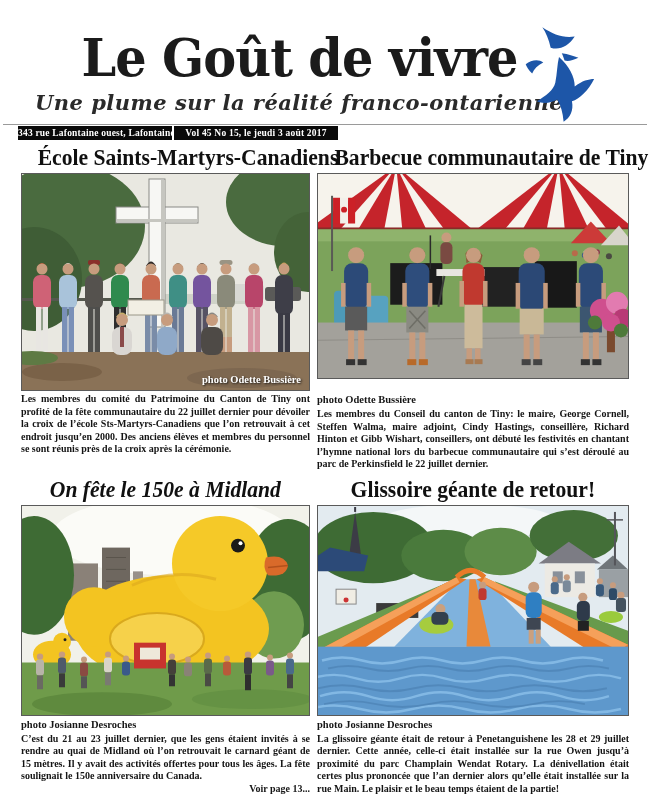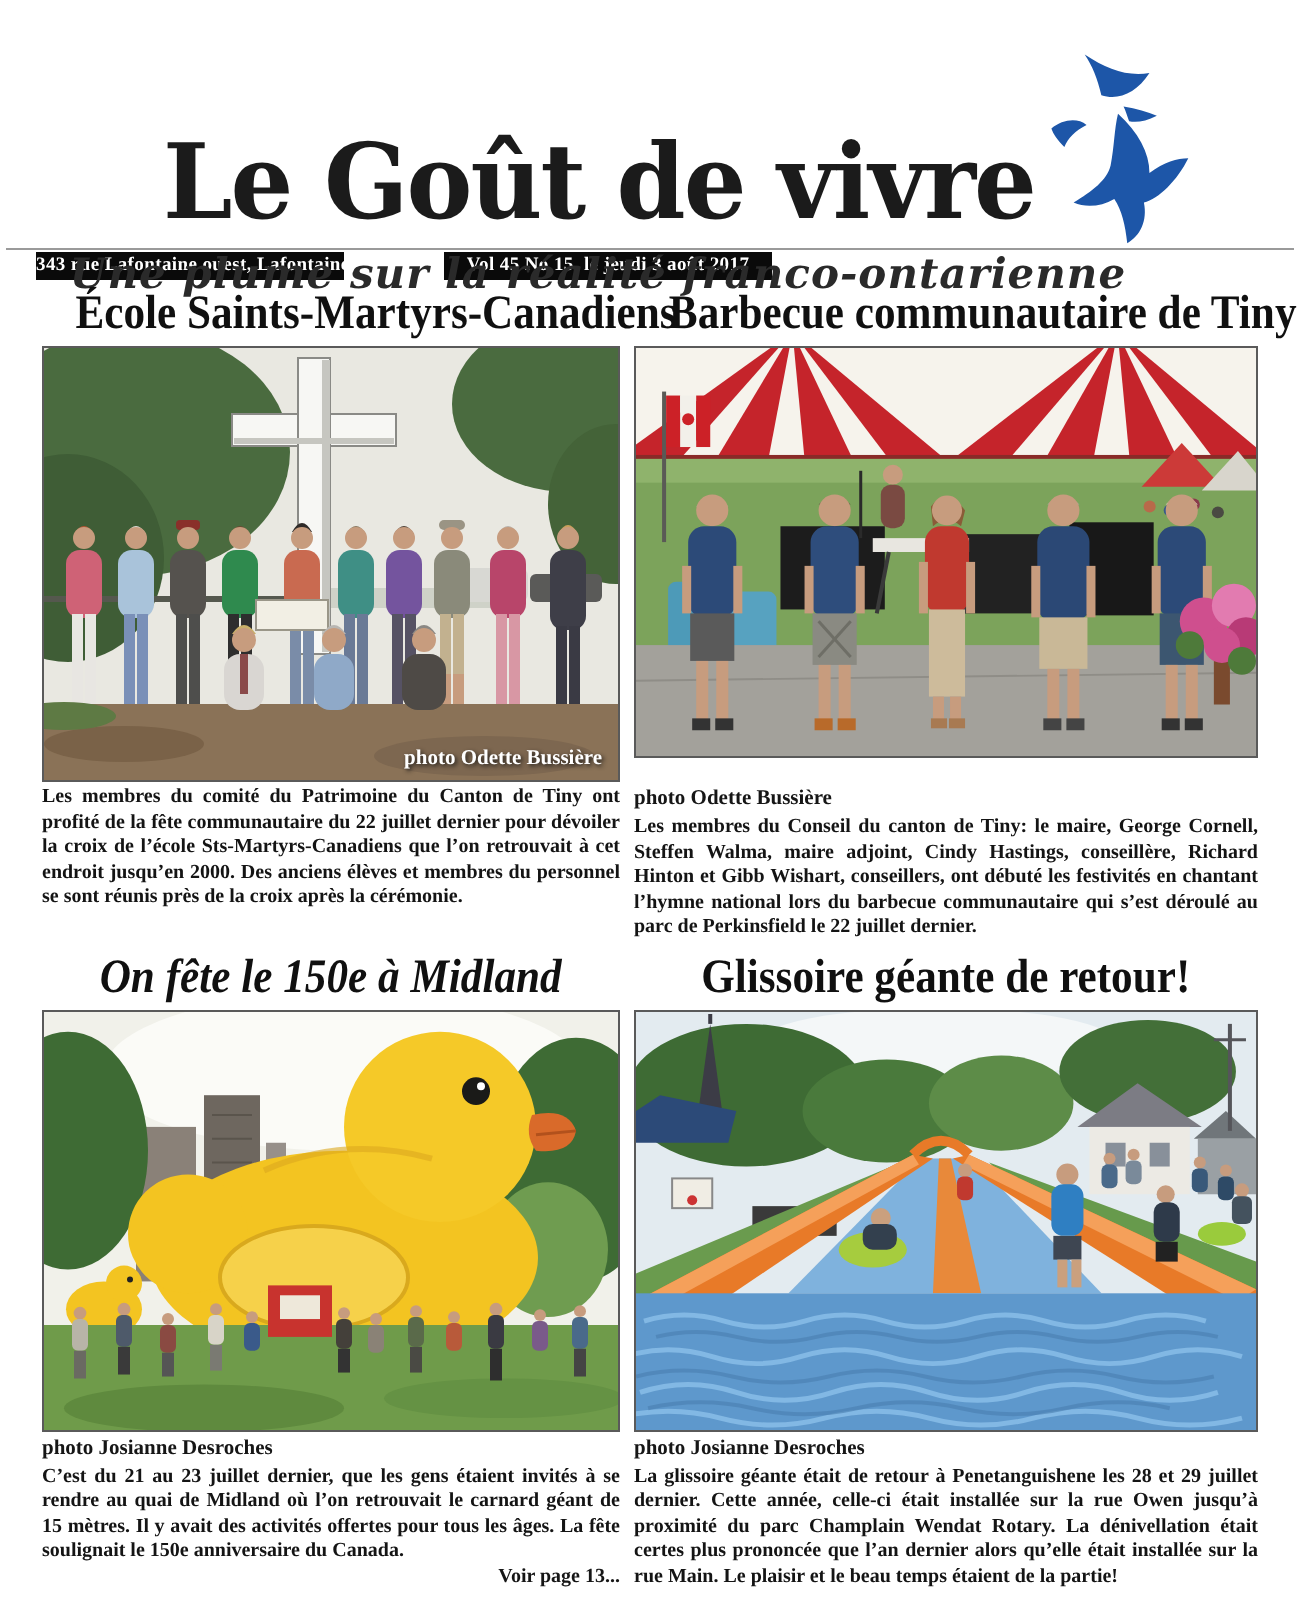--- a/index.html
+++ b/index.html
@@ -4,42 +4,42 @@
 <style>
   * { margin:0; padding:0; box-sizing:border-box; }
   html,body { background:#ffffff; }
   .page {
     position:relative; width:650px; height:800px; margin:0 auto;
     background:#ffffff; overflow:hidden;
     font-family:"Liberation Serif", serif; color:#161616;
   }
   
   .masthead { position:relative; padding-top:30px; height:124px; }
-  .masthead-text { text-align:center; padding-right:52px;margin-top:34px; }
+  .masthead-text { text-align:center; padding-right:52px; }
   .paper-title {
     font-family:"DejaVu Serif", serif; font-weight:bold;
     font-size:52px; line-height:56px; letter-spacing:-1px; color:#1b1b1b;
     white-space:nowrap;
   }
   .paper-title .squeeze { display:inline-block; transform:scaleX(0.95); transform-origin:center; }
   .tagline {
     font-family:"DejaVu Serif", serif; font-style:italic; font-weight:bold;
     font-size:21px; line-height:24px; margin-top:5px; letter-spacing:0.5px; color:#2a2a2a;
     white-space:nowrap;
   }
   .bird { position:absolute; right:54px; top:24px; width:74px; height:100px; }
   .masthead-rule { height:1px; background:#9a9a9a; margin:0 3px; }
   
   .info-bar { display:flex; height:14px; margin:1px 18px 0 18px; gap:2px; }
   .info-cell {
     background:#0a0a0a; color:#fff; font-weight:bold;
     font-size:9.5px; line-height:14px; text-align:center; letter-spacing:0.2px;
     overflow:hidden; white-space:nowrap;
   }
-  .cell-address { width:154px; } .cell-edition { width:164px;margin-left:48px; } .cell-price { flex:1; }
+  .cell-address { width:154px; } .cell-edition { width:164px; } .cell-price { flex:1; }
   
   .content {
     display:grid; grid-template-columns:289px 312px; column-gap:7px;
     margin:2px 21px 0 21px;
   }
   .headline {
     text-align:center; font-weight:bold; font-size:24px; line-height:28px;
     margin:1px 0 2px 0; white-space:nowrap; color:#101010;
   }
   .headline .squeeze { display:inline-block; transform:scaleX(0.9); transform-origin:center; }

